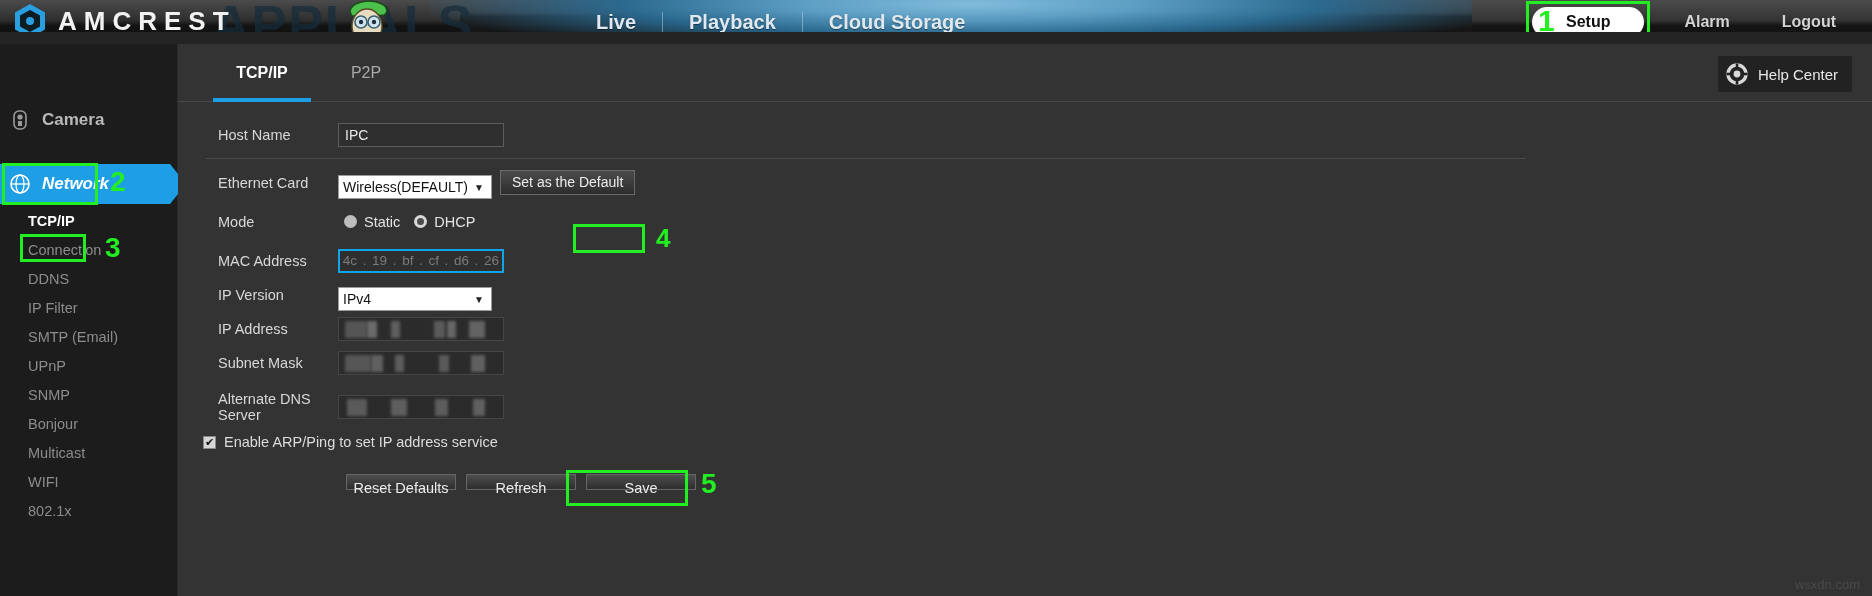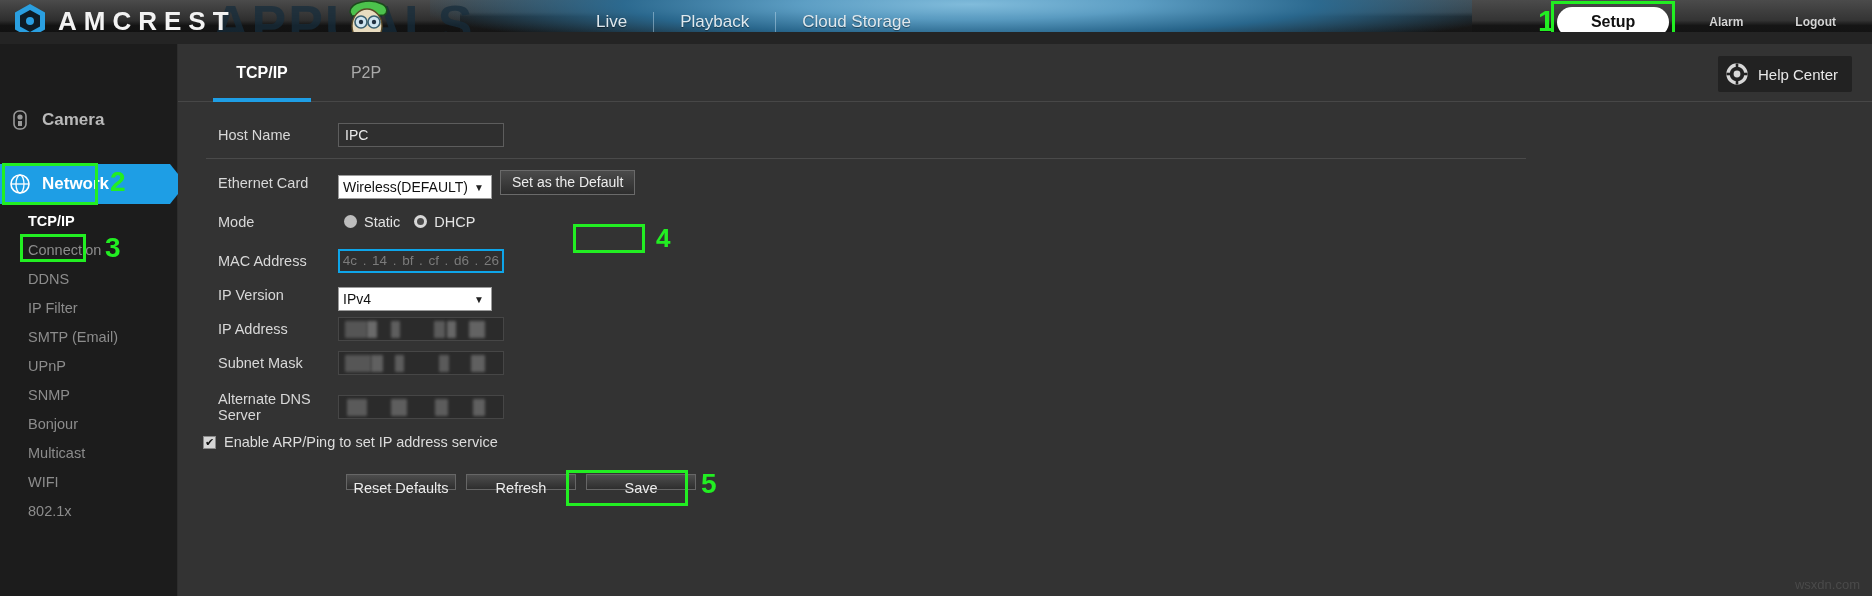--- a/index.html
+++ b/index.html
@@ -41,28 +41,28 @@
   .wm-appuals {
     position:absolute; left:212px; top:-6px; z-index:4;
     font-size:52px; font-weight:800; letter-spacing:2px;
     color:rgba(22,44,60,.72);
     font-family:"Liberation Sans", sans-serif;
   }
   .wm-face { position:absolute; left:340px; top:-4px; z-index:6; width:58px; height:50px; }
 
   .topnav { position:absolute; left:570px; top:0; height:44px; display:flex; align-items:center; z-index:7; }
   .topnav a {
-    color:#dfe9ef; font-size:17px; font-weight:400; text-decoration:none;
+    color:#dfe9ef; font-size:20px; font-weight:700; text-decoration:none;
     padding:0 26px; line-height:44px; text-shadow:0 1px 1px rgba(0,0,0,.45);
   }
   .topnav .sep { width:1px; height:20px; background:rgba(200,225,240,.45); }
 
   .rightnav { position:absolute; right:10px; top:0; height:44px; display:flex; align-items:center; z-index:7; }
   .rightnav .item {
-    color:#d4d4d4; font-size:12px; font-weight:700; padding:0 26px; line-height:44px;
+    color:#d4d4d4; font-size:16px; font-weight:700; padding:0 26px; line-height:44px;
     text-shadow:0 1px 1px rgba(0,0,0,.5);
   }
   .setup-box {
     position:relative; margin:0 8px; padding:3px;
     border:3px solid #22ee22;
   }
   .setup-pill {
     background:#ffffff; color:#111; font-size:16px; font-weight:700;
     border-radius:16px; padding:5px 34px; line-height:20px;
   }
@@ -84,21 +84,21 @@
   .network-row {
     position:absolute; left:0; top:120px; width:178px; height:40px;
   }
   .network-arrow {
     position:absolute; left:0; top:0; width:186px; height:40px;
     background:#1e9ee5;
     clip-path: polygon(0 0, 170px 0, 186px 50%, 170px 100%, 0 100%);
   }
   .network-inner {
     position:absolute; left:8px; top:0; height:40px; display:flex; align-items:center; gap:10px;
-    color:#ffffff; font-size:17px; font-weight:700; z-index:2;
+    color:#ffffff; font-size:17px; font-weight:700; z-index:2;font-style:italic;
   }
   .hl-network {
     position:absolute; left:2px; top:119px; width:96px; height:42px;
     border:3px solid #22ee22; z-index:4; pointer-events:none;
   }
   .ann-2 { position:absolute; left:110px; top:122px; font-size:28px; z-index:5; }
 
   .side-sub {
     height:29px; padding-left:28px; display:flex; align-items:center;
     color:#8c8c8c; font-size:14.5px;
@@ -341,21 +341,21 @@
           <span class="radio-lbl">DHCP</span>
         </div>
       </div>
       <div style="height:10px"></div>
 
       <div class="row">
         <div class="lbl">MAC Address</div>
         <div class="mac-field">
           <span>4c</span>
           <span>.</span>
-          <span>14</span>
+          <span>19</span>
           <span>.</span>
           <span>bf</span>
           <span>.</span>
           <span>cf</span>
           <span>.</span>
           <span>d6</span>
           <span>.</span>
           <span>26</span>
         </div>
       </div>

